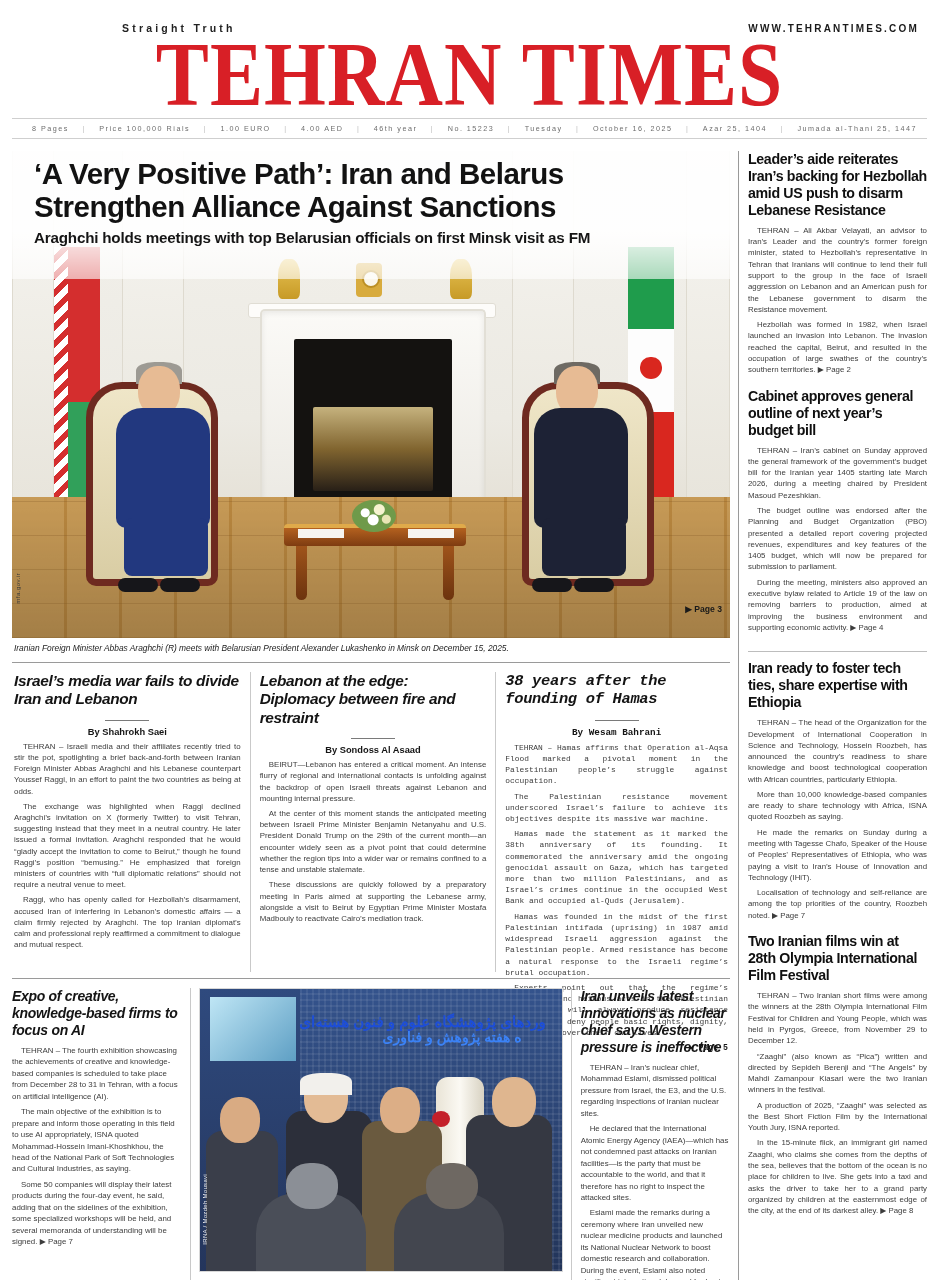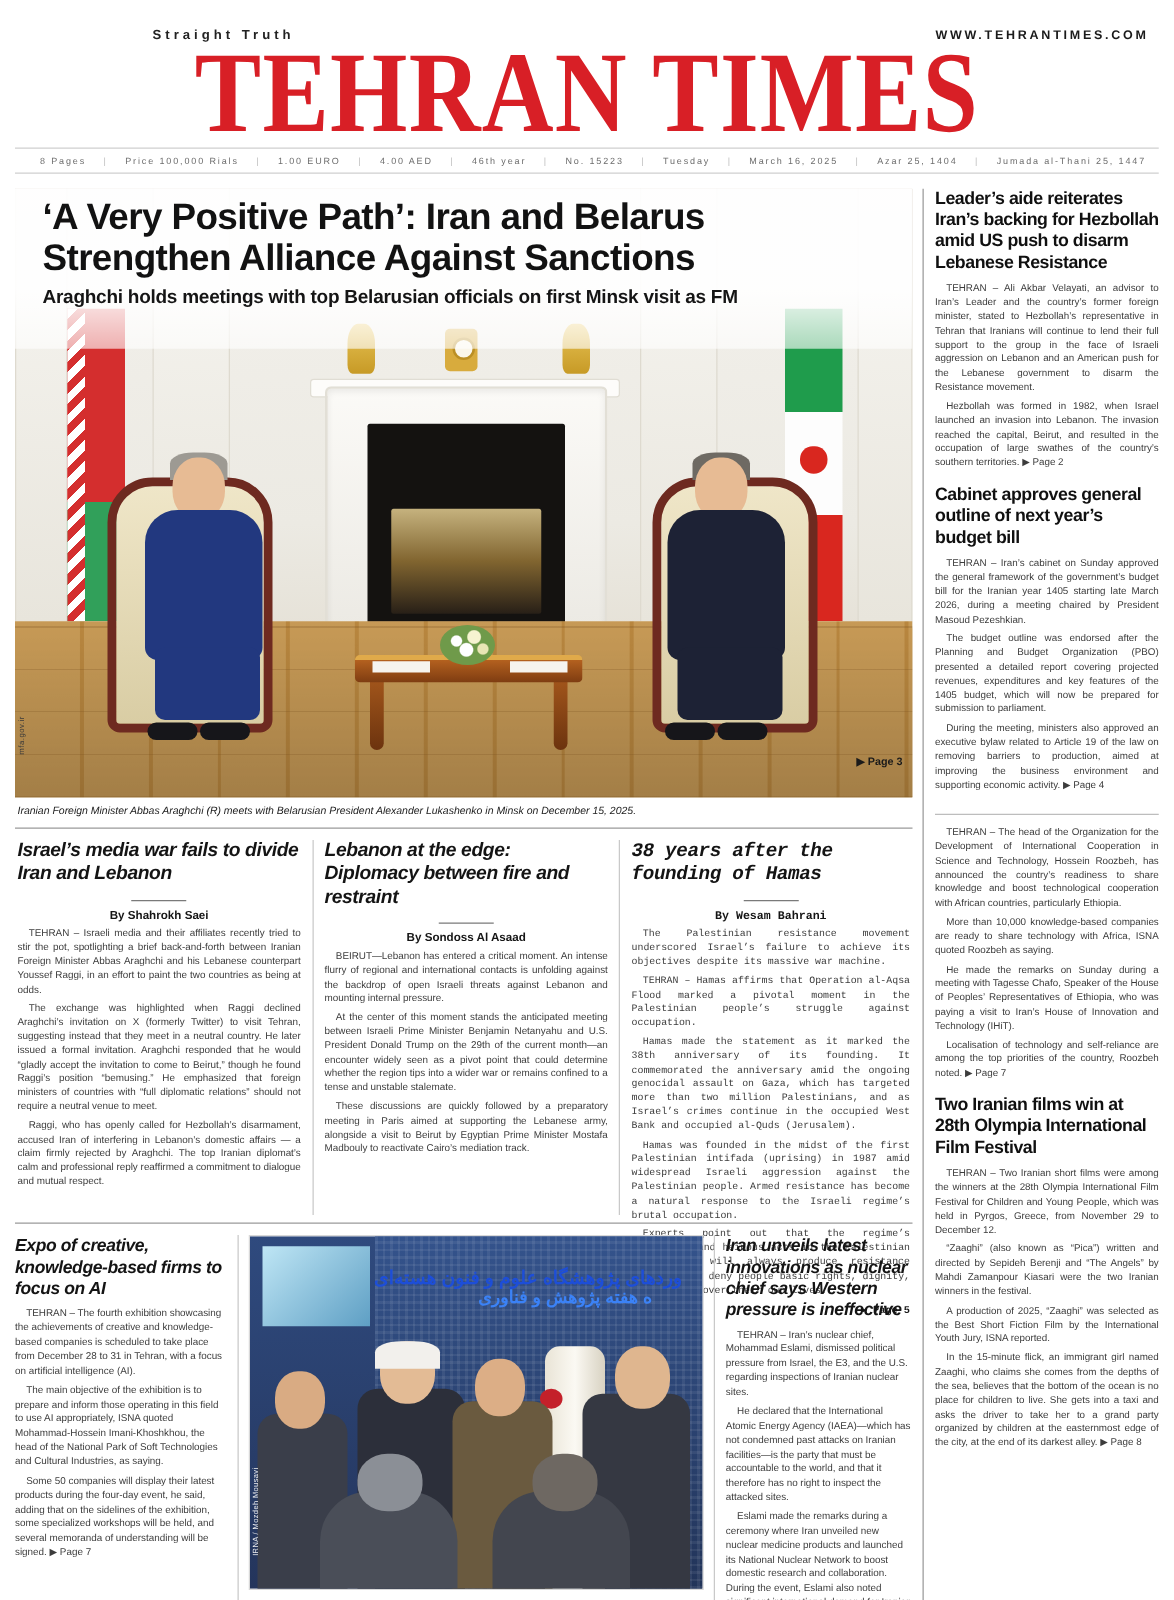--- a/index.html
+++ b/index.html
@@ -165,21 +165,21 @@
       <span>1.00    EURO</span>
         <span class="sep">|</span>
       <span>4.00    AED</span>
         <span class="sep">|</span>
       <span>46th    year</span>
         <span class="sep">|</span>
       <span>No.   15223</span>
         <span class="sep">|</span>
       <span>Tuesday</span>
         <span class="sep">|</span>
-      <span>March   16,   2025</span>
+      <span>October   16,   2025</span>
         <span class="sep">|</span>
       <span>Azar   25,   1404</span>
         <span class="sep">|</span>
       <span>Jumada   al-Thani   25,   1447</span>
     </div>
     <div class="mast-rule2"></div>
   </div>
 
   <div class="body-grid">
 
@@ -257,22 +257,22 @@
             <p>BEIRUT—Lebanon has entered a critical moment. An intense flurry of regional and international contacts is unfolding against the backdrop of open Israeli threats against Lebanon and mounting internal pressure.</p>
             <p>At the center of this moment stands the anticipated meeting between Israeli Prime Minister Benjamin Netanyahu and U.S. President Donald Trump on the 29th of the current month—an encounter widely seen as a pivot point that could determine whether the region tips into a wider war or remains confined to a tense and unstable stalemate.</p>
             <p>These discussions are quickly followed by a preparatory meeting in Paris aimed at supporting the Lebanese army, alongside a visit to Beirut by Egyptian Prime Minister Mostafa Madbouly to reactivate Cairo’s mediation track.</p>
           </div>
         </div>
         <div class="col c3">
           <div class="op-title">38 years after the founding of Hamas</div>
           <div class="byline-rule"></div>
           <div class="byline">By Wesam Bahrani</div>
           <div class="op-body">
+            <p>TEHRAN – Hamas affirms that Operation al-Aqsa Flood marked a pivotal moment in the Palestinian people’s struggle against occupation.</p>
             <p>The Palestinian resistance movement underscored Israel’s failure to achieve its objectives despite its massive war machine.</p>
-            <p>TEHRAN – Hamas affirms that Operation al-Aqsa Flood marked a pivotal moment in the Palestinian people’s struggle against occupation.</p>
             <p>Hamas made the statement as it marked the 38th anniversary of its founding. It commemorated the anniversary amid the ongoing genocidal assault on Gaza, which has targeted more than two million Palestinians, and as Israel’s crimes continue in the occupied West Bank and occupied al-Quds (Jerusalem).</p>
             <p>Hamas was founded in the midst of the first Palestinian intifada (uprising) in 1987 amid widespread Israeli aggression against the Palestinian people. Armed resistance has become a natural response to the Israeli regime’s brutal occupation.</p>
             <p>Experts point out that the regime’s occupation and heinous acts in the Palestinian territories will always produce resistance because they deny people basic rights, dignity, and control over their own lives.</p>
           </div>
           <div class="pgref">▶ Page 5</div>
         </div>
       </div>
 
       <div class="bottom">
         <div class="b-col1">
@@ -335,20 +335,21 @@
         <div class="rail-body">
           <p>TEHRAN – Iran’s cabinet on Sunday approved the general framework of the government’s budget bill for the Iranian year 1405 starting late March 2026, during a meeting chaired by President Masoud Pezeshkian.</p>
           <p>The budget outline was endorsed after the Planning and Budget Organization (PBO) presented a detailed report covering projected revenues, expenditures and key features of the 1405 budget, which will now be prepared for submission to parliament.</p>
           <p>During the meeting, ministers also approved an executive bylaw related to Article 19 of the law on removing barriers to production, aimed at improving the business environment and supporting economic activity. ▶ Page 4</p>
         </div>
       </div>
 
       <div class="rail-sep"></div>
 
       <div class="rail-item">
+        <div class="rail-title">Iran ready to foster tech ties, share expertise with Ethiopia</div>
         <div class="rail-body">
           <p>TEHRAN – The head of the Organization for the Development of International Cooperation in Science and Technology, Hossein Roozbeh, has announced the country’s readiness to share knowledge and boost technological cooperation with African countries, particularly Ethiopia.</p>
           <p>More than 10,000 knowledge-based companies are ready to share technology with Africa, ISNA quoted Roozbeh as saying.</p>
           <p>He made the remarks on Sunday during a meeting with Tagesse Chafo, Speaker of the House of Peoples’ Representatives of Ethiopia, who was paying a visit to Iran’s House of Innovation and Technology (IHiT).</p>
           <p>Localisation of technology and self-reliance are among the top priorities of the country, Roozbeh noted. ▶ Page 7</p>
         </div>
       </div>
 
       <div class="rail-item">
         <div class="rail-title">Two Iranian films win at 28th Olympia International Film Festival</div>

